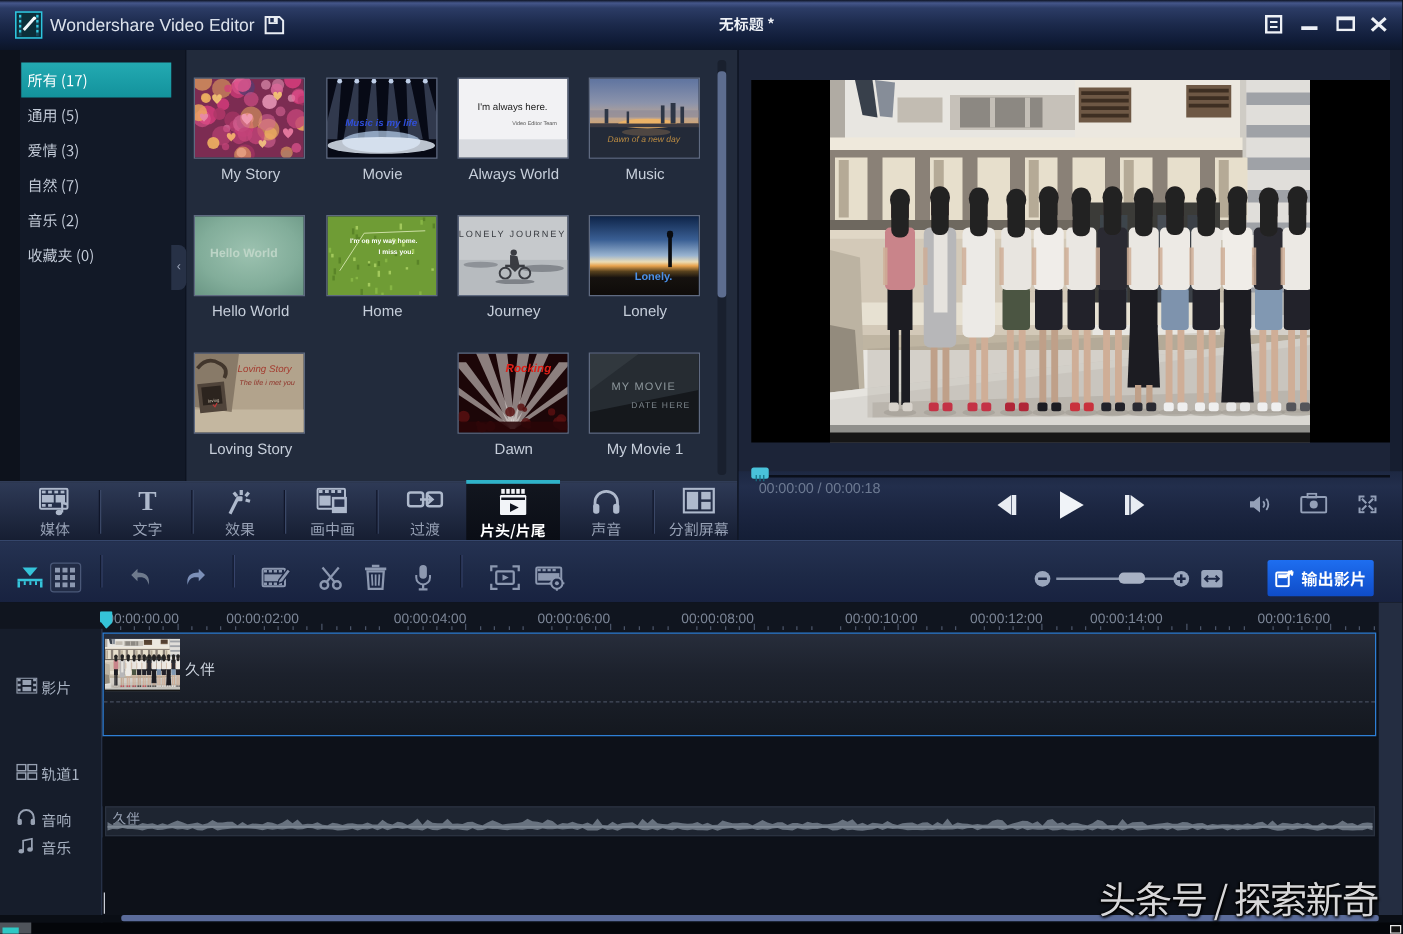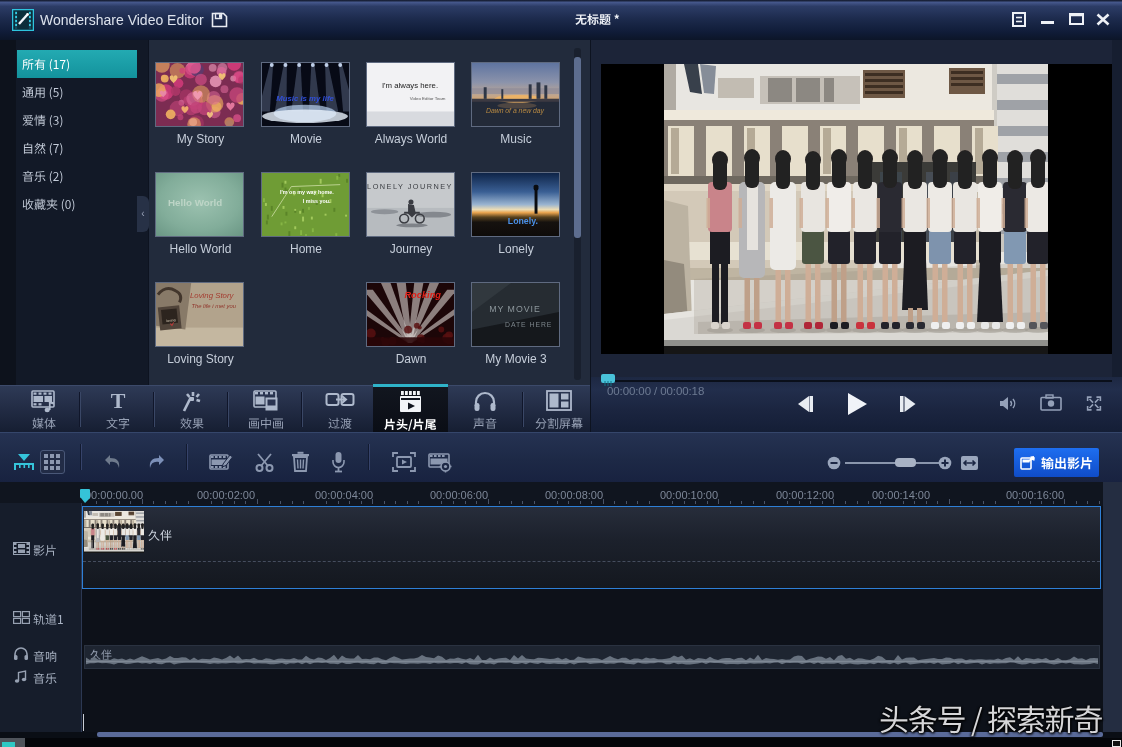--- a/index.html
+++ b/index.html
@@ -443,21 +443,21 @@
       <div class="clab">Dawn</div>
     </div>
     <div class="cell" style="left:470.5px;top:282px">
       <svg width="89" height="65" viewBox="0 0 89 65" preserveAspectRatio="none">
         <rect width="89" height="65" fill="#15181c"></rect>
         <polygon points="0,0 89,0 89,30 0,48" fill="#262c32"></polygon>
         <polygon points="0,0 40,0 0,30" fill="#31383e"></polygon>
         <text x="44" y="30" font-size="9" fill="#8d979c" text-anchor="middle" style="letter-spacing:1px">MY MOVIE</text>
         <text x="58" y="45" font-size="7" fill="#7d868c" text-anchor="middle" style="letter-spacing:1px">DATE HERE</text>
       </svg>
-      <div class="clab">My Movie 3</div>
+      <div class="clab">My Movie 1</div>
     </div>
   <div class="abs" id="gridsb"></div>
   <div class="abs" id="gridsbthumb"></div>
 
   <div class="abs" id="tabbar">
       <div class="tab" style="left:7px">
         <div class="ic"><svg width="26" height="23" viewBox="0 0 26 23">
             <rect x="1" y="1" width="22" height="16" rx="1" fill="none" stroke="#aeb9cc" stroke-width="1.6"></rect>
             <g fill="#aeb9cc">
               <rect x="2.5" y="2.5" width="3" height="2.2"></rect>
@@ -1012,25 +1012,25 @@
       </svg><svg style="vertical-align:-5px" width="53" height="19" viewBox="0 0 53 19" fill="#ffffff">
         <path d="M723 444V77H811V444ZM851 482V29C851 18 847 15 834 14C821 14 778 14 734 15C747 -12 759 -52 763 -79C826 -79 872 -76 903 -62C935 -47 942 -19 942 29V482ZM656 857C593 765 480 685 370 633V739H236C242 771 247 802 251 833L142 848C140 812 135 775 130 739H35V631H111C97 561 82 505 75 483C60 438 48 408 29 402C41 376 58 327 63 307C71 316 107 322 137 322H202V215C138 203 79 192 32 185L56 74L202 107V-87H303V130L377 148L368 247L303 234V322H366V430H303V568H202V430H151C172 490 194 559 212 631H366L336 618C365 593 396 555 412 527L462 554V518H864V560L918 531C931 562 962 598 989 624C893 662 806 710 732 784L753 813ZM552 612C593 642 633 676 669 713C706 674 744 641 784 612ZM595 380V329H498V380ZM404 471V-86H498V108H595V21C595 12 592 9 584 9C575 9 549 9 523 10C536 -16 547 -57 549 -84C596 -84 630 -82 657 -67C683 -51 689 -23 689 20V471ZM498 244H595V193H498Z" transform="translate(0.0,15.1) scale(0.013000,-0.013000)"></path>
         <path d="M85 347V-35H776V-89H910V347H776V85H563V400H870V765H736V516H563V849H430V516H264V764H137V400H430V85H220V347Z" transform="translate(13.0,15.1) scale(0.013000,-0.013000)"></path>
         <path d="M815 832C763 753 663 672 578 626C609 604 644 568 663 543C759 602 859 690 928 787ZM840 560C783 476 673 391 581 342C611 320 646 284 664 257C766 320 876 413 950 515ZM217 277H441V225H217ZM203 636H454V598H203ZM203 742H454V705H203ZM135 144C114 95 80 41 44 4C67 -11 107 -42 126 -59C164 -17 207 54 234 114ZM402 109C433 58 468 -12 482 -55L572 -12L563 9C591 -15 625 -53 642 -82C774 -8 893 103 968 239L857 280C796 167 679 69 561 13C542 53 511 105 486 146ZM257 509 271 480H45V389H607V480H399C392 496 384 512 375 526H573V814H90V526H341ZM106 356V148H268V19C268 10 265 7 254 7C245 7 213 7 183 8C197 -19 211 -58 216 -88C270 -88 312 -88 344 -73C378 -58 385 -33 385 16V148H558V356Z" transform="translate(26.0,15.1) scale(0.013000,-0.013000)"></path>
         <path d="M161 828V490C161 322 147 137 23 3C52 -18 98 -65 117 -95C204 -3 247 107 268 223H649V-90H782V349H283C286 392 287 434 287 476H900V600H663V848H533V600H287V828Z" transform="translate(39.0,15.1) scale(0.013000,-0.013000)"></path>
       </svg></div>
 
   <div class="abs" id="timeline"></div>
   <div class="abs" id="ruler">
       <div class="rlab" style="left:85px">00:00:00.00</div>
-      <div class="rlab" style="left:197px">00:00:02:00</div>
+      <div class="rlab" style="left:181px">00:00:02:00</div>
       <div class="rlab" style="left:315px">00:00:04:00</div>
       <div class="rlab" style="left:430px">00:00:06:00</div>
       <div class="rlab" style="left:545px">00:00:08:00</div>
-      <div class="rlab" style="left:660px">00:00:10:00</div>
+      <div class="rlab" style="left:676px">00:00:10:00</div>
       <div class="rlab" style="left:776px">00:00:12:00</div>
       <div class="rlab" style="left:872px">00:00:14:00</div>
       <div class="rlab" style="left:1006px">00:00:16:00</div>
       <div class="tick" style="left:95.5px;height:3px"></div>
       <div class="tick" style="left:107.1px;height:3px"></div>
       <div class="tick" style="left:118.6px;height:3px"></div>
       <div class="tick" style="left:130.1px;height:3px"></div>
       <div class="tick" style="left:141.7px;height:5px"></div>
       <div class="tick" style="left:153.2px;height:3px"></div>
       <div class="tick" style="left:164.7px;height:3px"></div>

